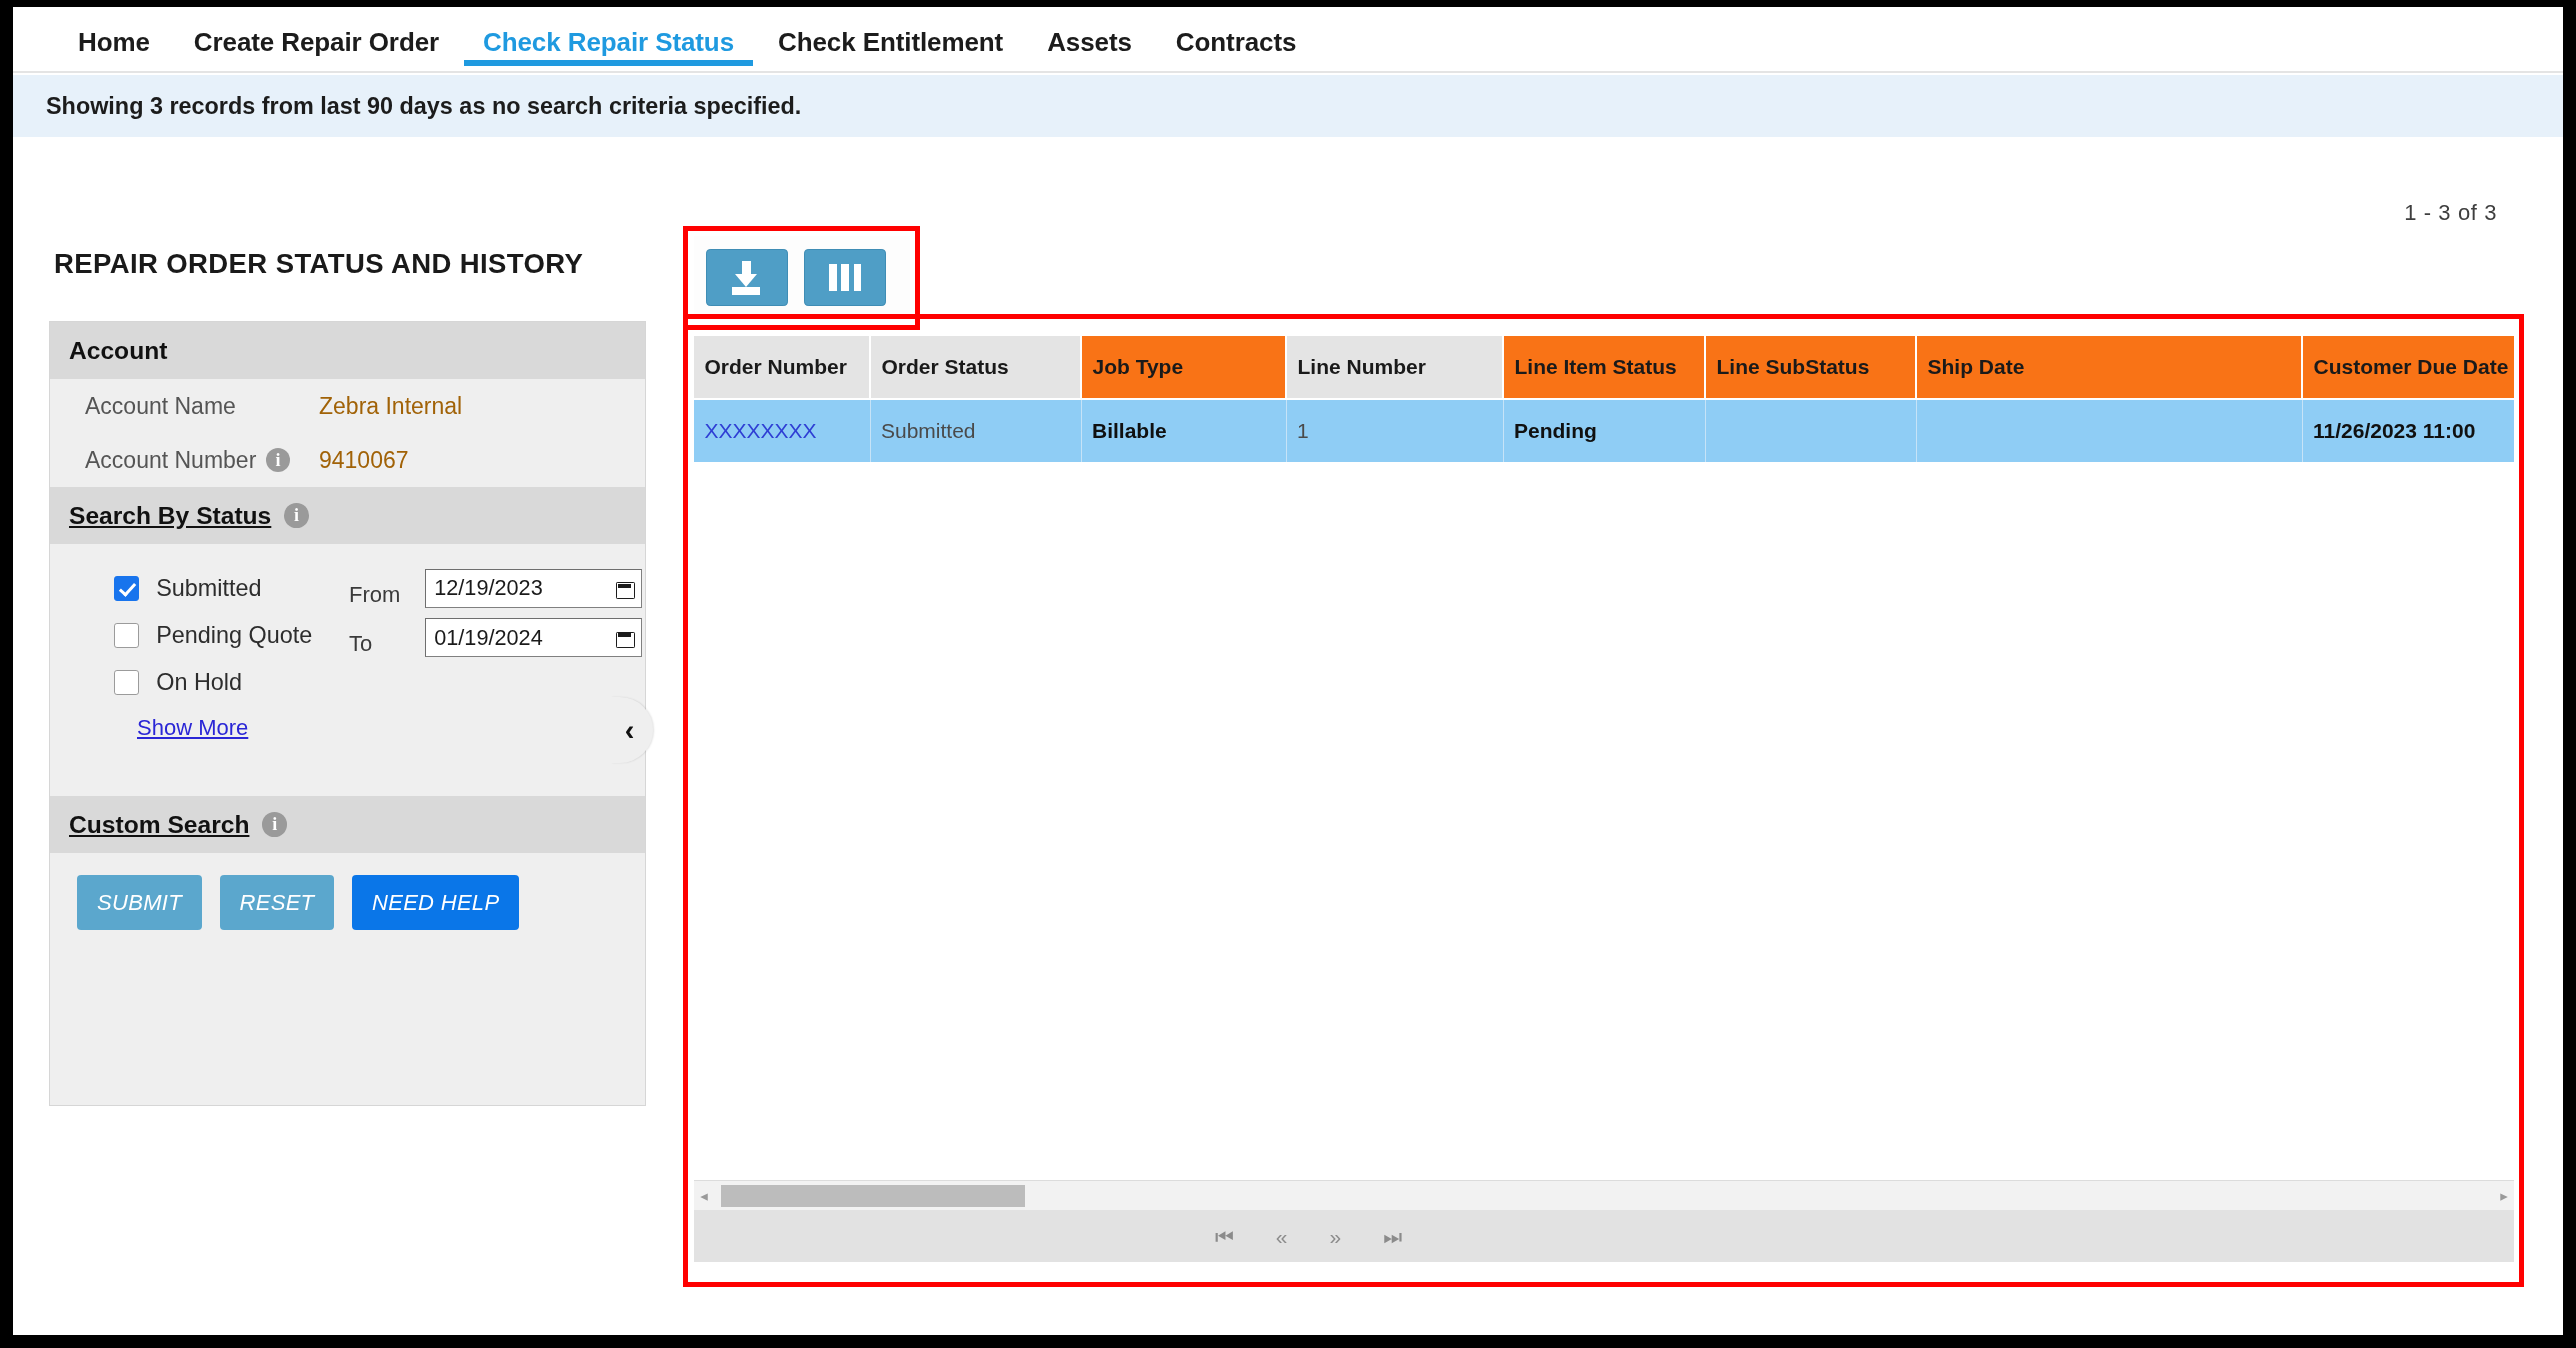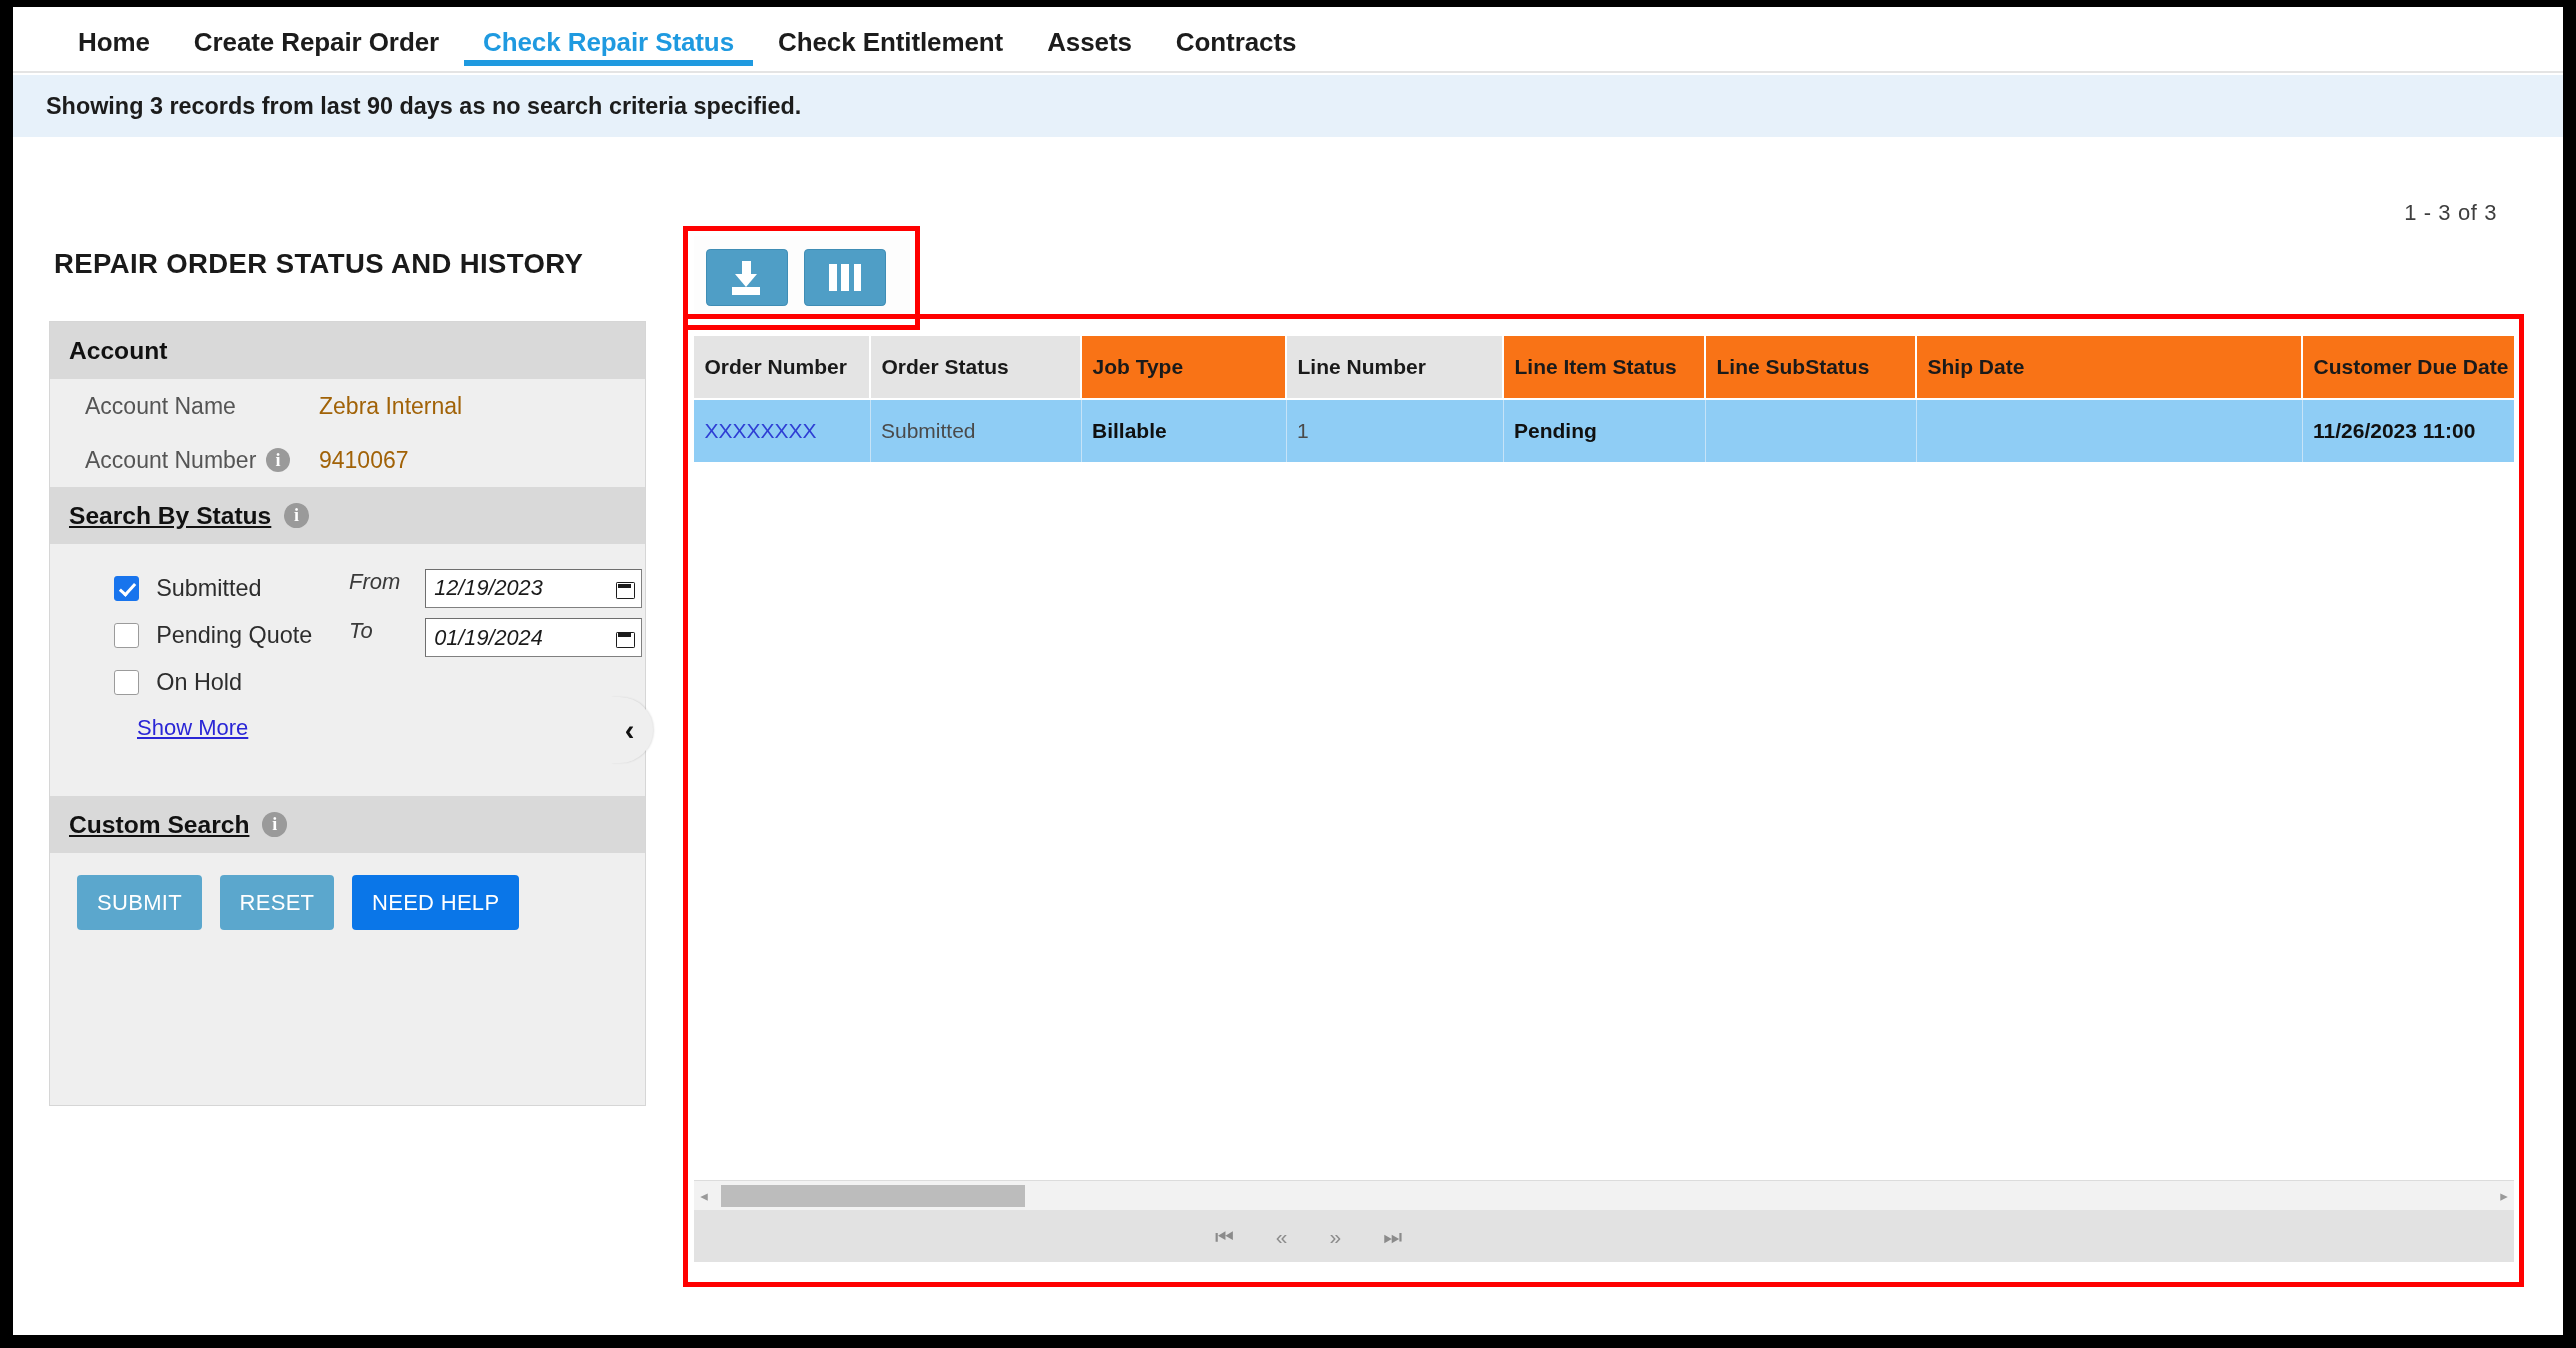--- a/index.html
+++ b/index.html
@@ -194,22 +194,21 @@
     transform: rotate(42deg);
   }
   .status-label {
     font-size: 23.4px;
     color: #2d2d2d;
   }
 
   .daterow {
     position: absolute;
     display: flex;
-    align-items: flex-start;
-    font-style: italic;
+    align-items: flex-end;
   }
   #daterow-from { left: 299px; top: 24.6px; }
   #daterow-to   { left: 299px; top: 74px; }
   .date-caption {
     width: 76px;
     font-size: 22px;
     color: #3a3a3a;
   }
   .date-field {
     width: 217px;
@@ -266,20 +265,21 @@
   .abtn {
     height: 55px;
     border-radius: 4.1px;
     border: none;
     color: #ffffff;
     font-size: 22px;
     font-family: "Liberation Sans", sans-serif;
     letter-spacing: 0.3px;
     cursor: pointer;
     padding: 0 20px;
+    font-style: italic;
   }
   .abtn.teal  { background: #5ba7cd; }
   .abtn.blue  { background: #0a76e8; }
 
   
   #collapse-handle {
     position: absolute;
     left: 598px;
     top: 690px;
     width: 42px;

